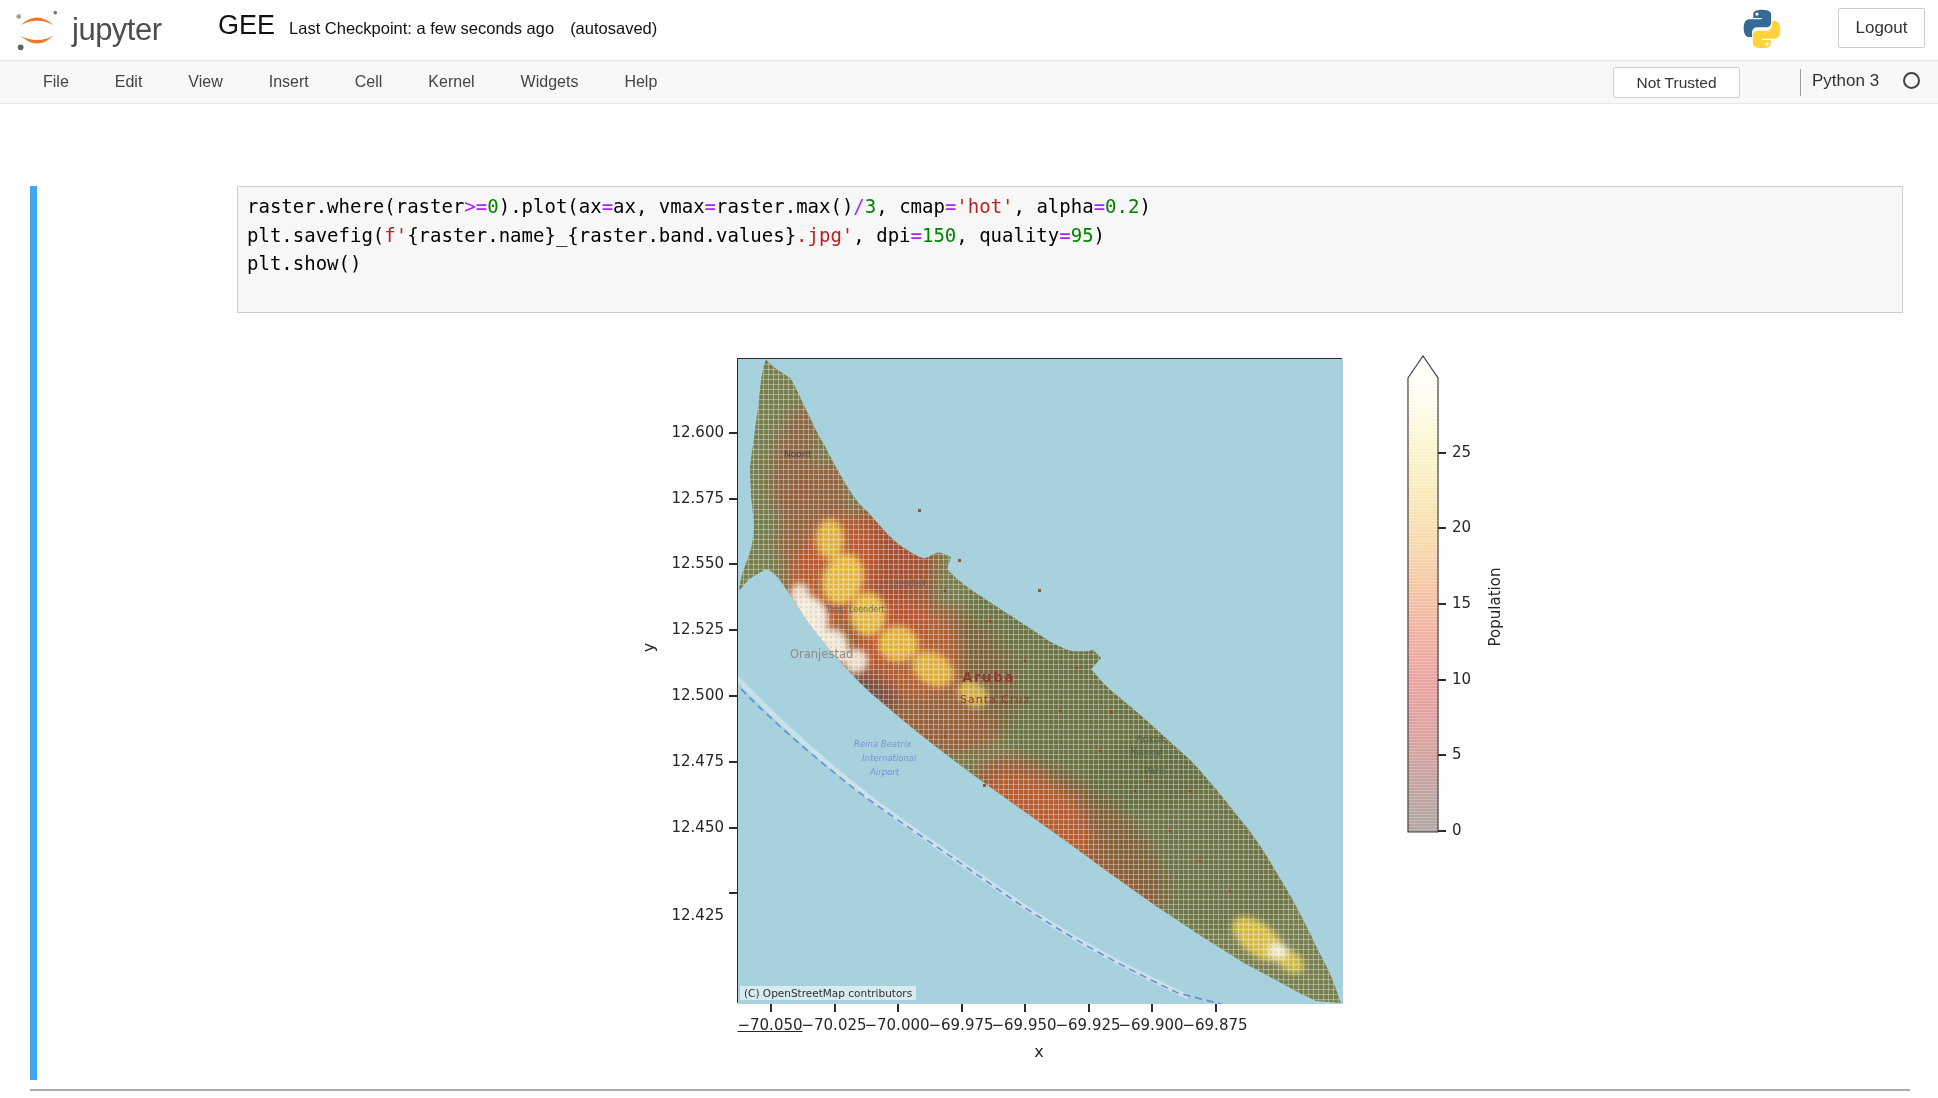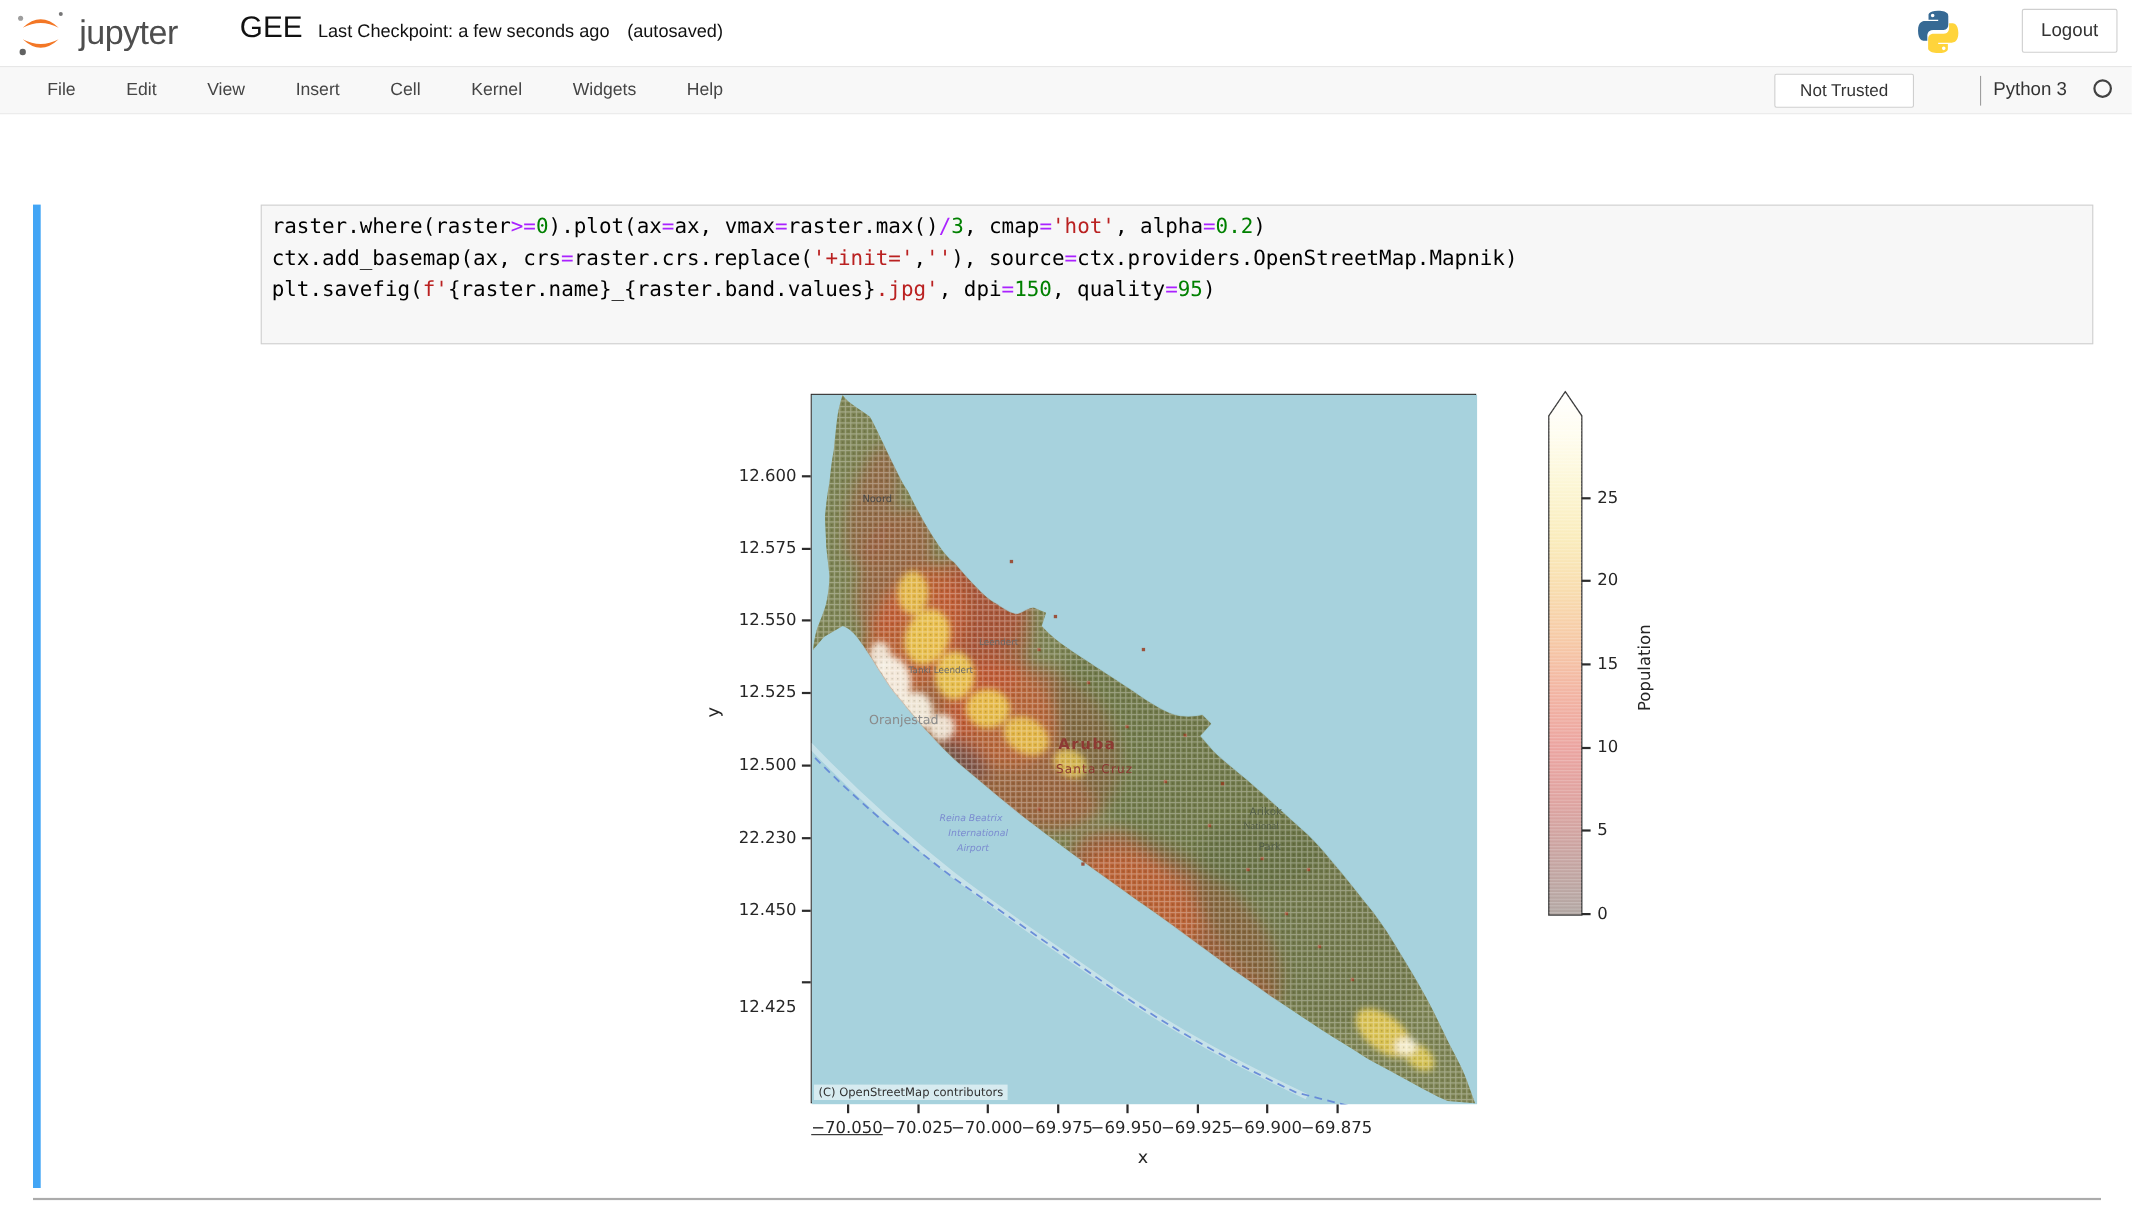--- a/index.html
+++ b/index.html
@@ -257,22 +257,22 @@
     </div>
   </div>
 
   <div id="notebook">
     <div id="cell-select-bar"></div>
     <div id="cell-bottom-line"></div>
 
     <div id="code-box">
       <div id="code-lines">
           <div class="code-line"><span>raster.where(raster</span><span class="cm-o">&gt;=</span><span class="cm-n">0</span><span>).plot(ax</span><span class="cm-o">=</span><span>ax, vmax</span><span class="cm-o">=</span><span>raster.max()</span><span class="cm-o">/</span><span class="cm-n">3</span><span>, cmap</span><span class="cm-o">=</span><span class="cm-s">'hot'</span><span>, alpha</span><span class="cm-o">=</span><span class="cm-n">0.2</span><span>)</span></div>
-          <div class="code-line"><span>ctx.add_basemap(ax, crs</span><span class="cm-o">=</span><span>raster.crs.replace(</span><span class="cm-s">'+init='</span><span>,</span><span class="cm-s">''</span><span>), source</span><span class="cm-o">=</span><span>ctx.providers.OpenStreetMap.Mapnik)</span></div>
           <div class="code-line"><span>plt.savefig(</span><span class="cm-s">f'</span><span>{raster.name}_{raster.band.values}</span><span class="cm-s">.jpg'</span><span>, dpi</span><span class="cm-o">=</span><span class="cm-n">150</span><span>, quality</span><span class="cm-o">=</span><span class="cm-n">95</span><span>)</span></div>
+          <div class="code-line"><span>plt.show()</span></div>
         </div>
     </div>
 
     <div id="figure">
 
       <div id="plot-area">
         <svg width="605" height="645" viewBox="0 0 605 645">
           <defs>
             <pattern id="net" width="5" height="5" patternUnits="userSpaceOnUse">
               <path d="M0 0.5 H5 M0.5 0 V5" stroke="rgba(255,255,255,0.33)" stroke-width="1" fill="none"></path>
@@ -377,21 +377,21 @@
           <div class="ytick-label" style="top: 97px;">12.600</div>
           <div class="ytick-mark" style="top: 106px;"></div>
           <div class="ytick-label" style="top: 163px;">12.575</div>
           <div class="ytick-mark" style="top: 172px;"></div>
           <div class="ytick-label" style="top: 228px;">12.550</div>
           <div class="ytick-mark" style="top: 237px;"></div>
           <div class="ytick-label" style="top: 294px;">12.525</div>
           <div class="ytick-mark" style="top: 303px;"></div>
           <div class="ytick-label" style="top: 360px;">12.500</div>
           <div class="ytick-mark" style="top: 369px;"></div>
-          <div class="ytick-label" style="top: 426px;">22.230</div>
+          <div class="ytick-label" style="top: 426px;">12.475</div>
           <div class="ytick-mark" style="top: 435px;"></div>
           <div class="ytick-label" style="top: 492px;">12.450</div>
           <div class="ytick-mark" style="top: 501px;"></div>
           <div class="ytick-label" style="top: 580px;">12.425</div>
           <div class="ytick-mark" style="top: 566px;"></div>
         </div>
       <div id="xticks">
           <div class="xtick-label" style="left: 94px; text-decoration: underline;">−70.050</div>
           <div class="xtick-mark" style="left: 130px;"></div>
           <div class="xtick-label" style="left: 158px;">−70.025</div>

